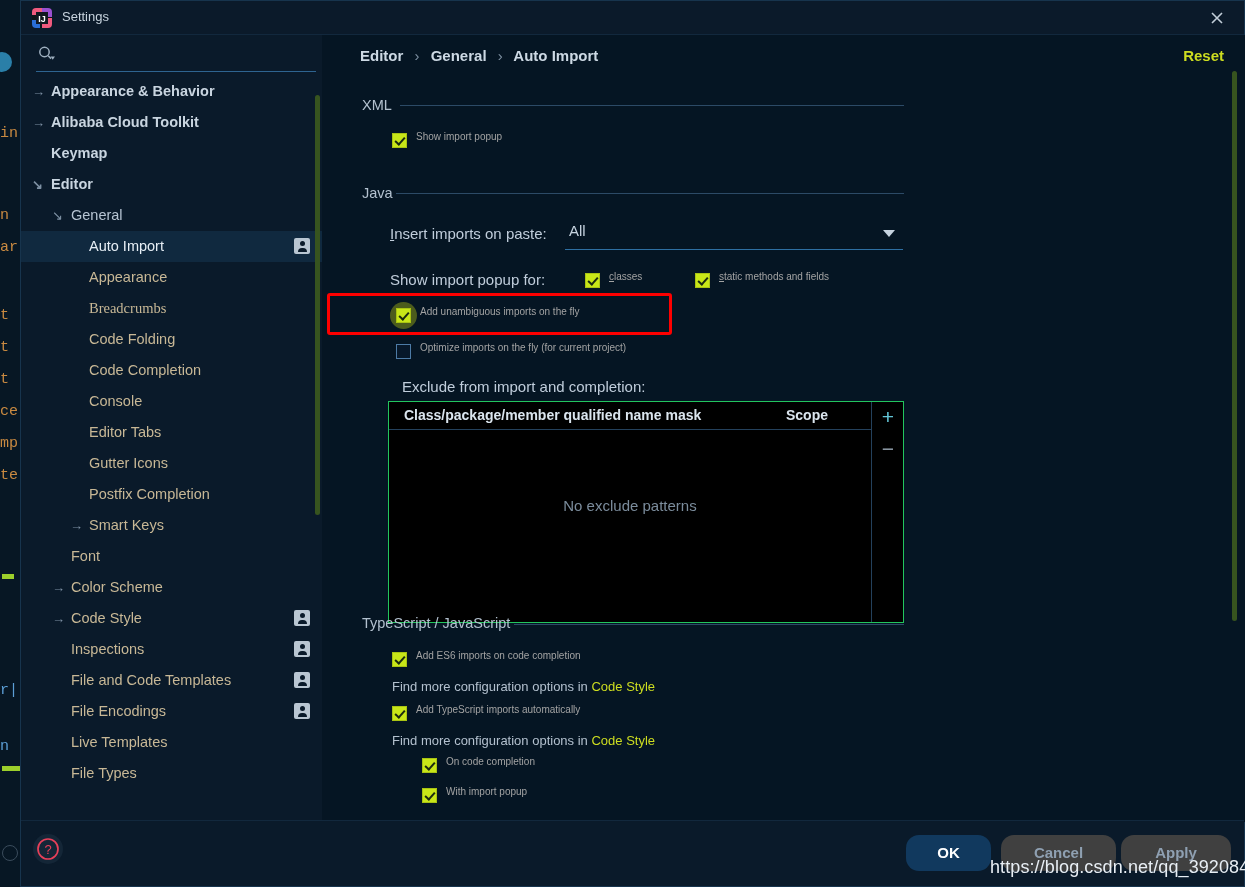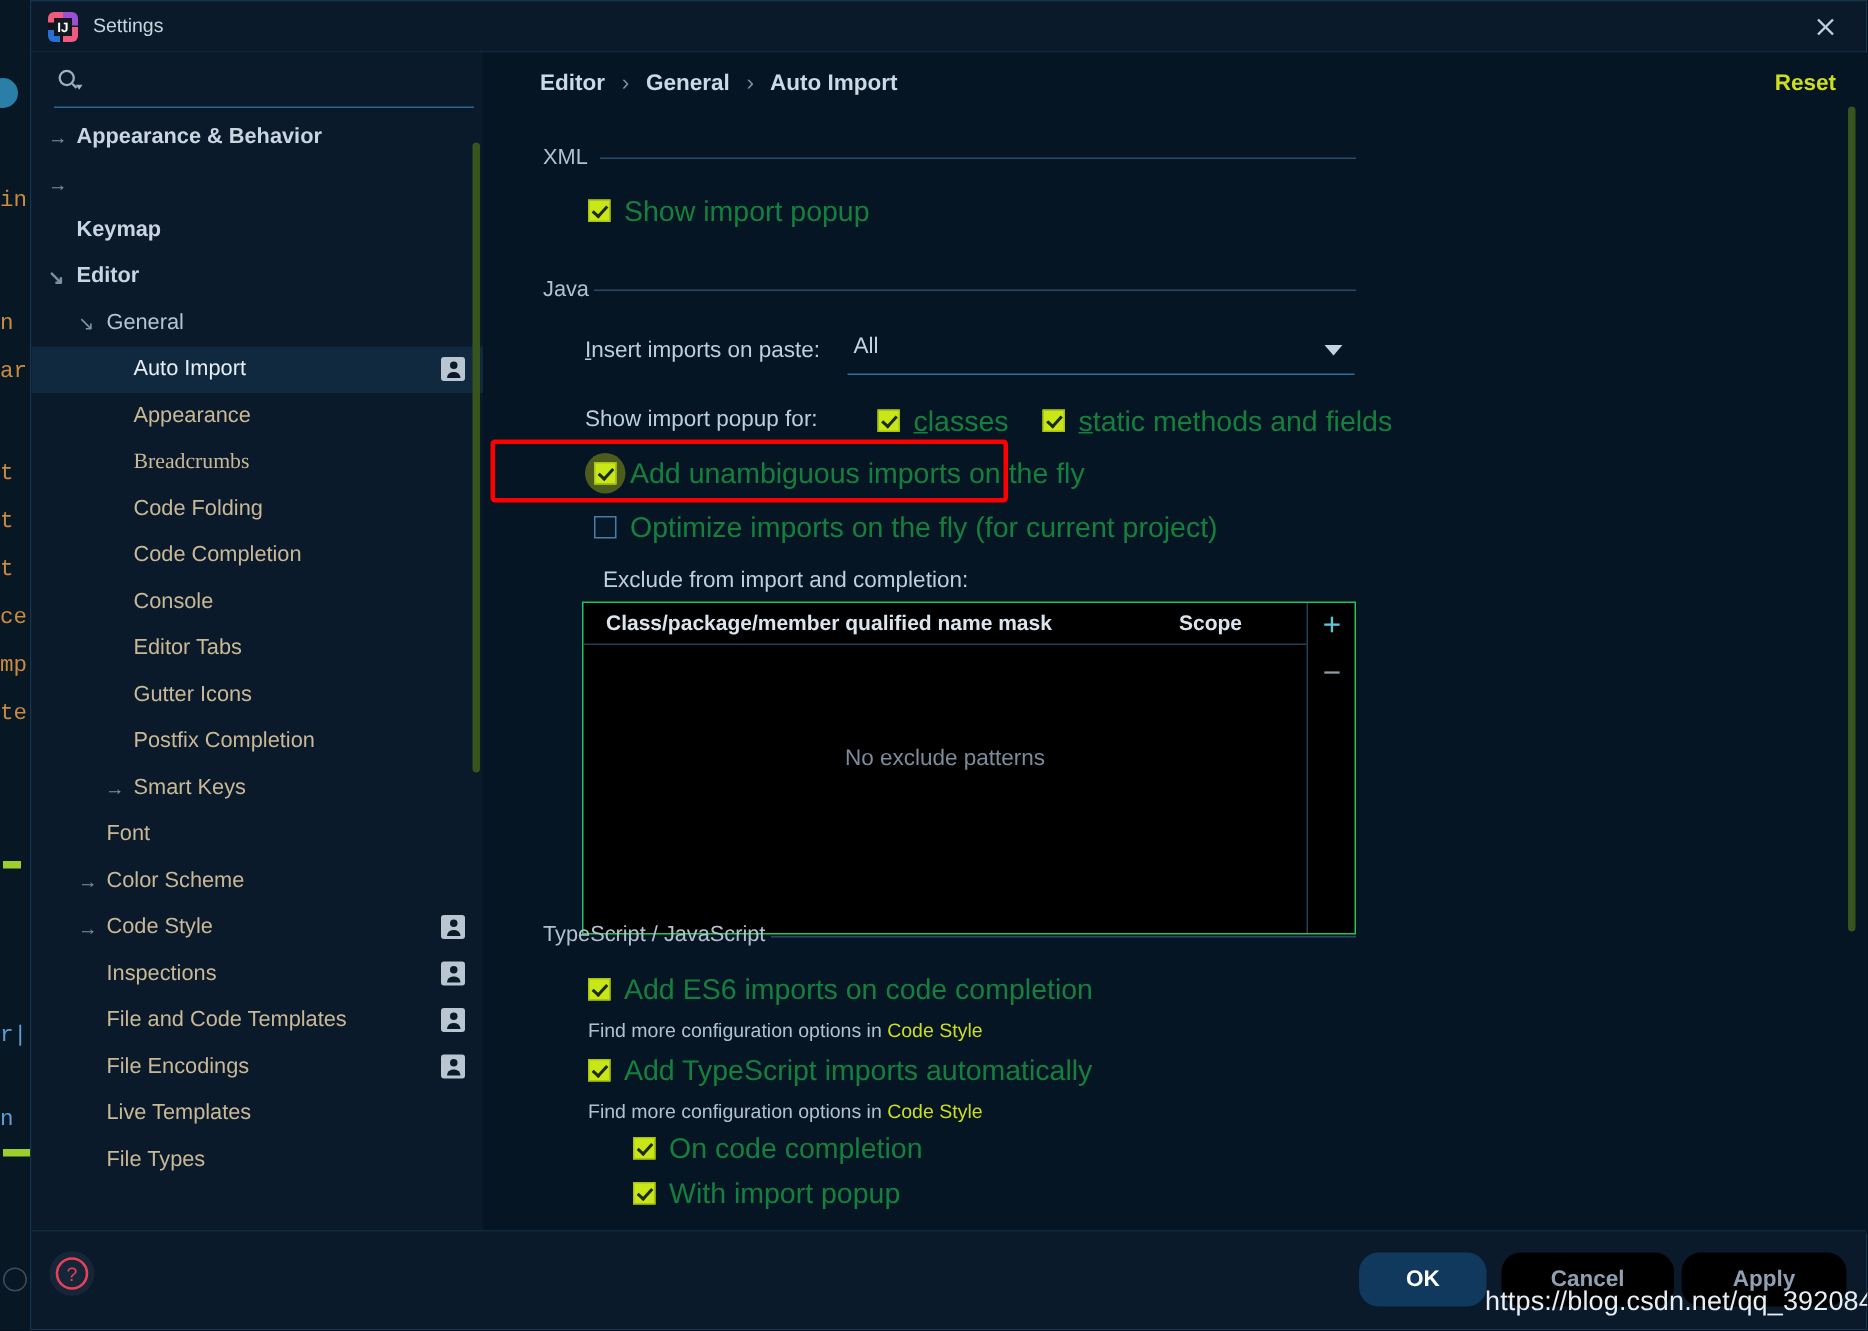--- a/index.html
+++ b/index.html
@@ -260,22 +260,22 @@
   .focus-ring {
     position: absolute;
     left: -6px; top: -5px;
     width: 27px; height: 27px;
     border-radius: 50%;
     background: #4c5c1c;
   }
   .cb-label {
     position: absolute;
     left: 24px; top: -1px;
-    font-size: 19px;
-    color: #15803d;
+    font-size: 10px;
+    color: #a3a3a3;
   }
   .mnem { text-decoration: underline; }
 
   .field-label {
     position: absolute;
     font-size: 15px;
     color: #c0cddb;
     white-space: nowrap;
   }
   .combo {
@@ -391,21 +391,21 @@
     font-size: 15px;
     font-weight: bold;
     text-align: center;
     line-height: 36px;
     cursor: pointer;
     background: #11395e;
     color: #ffffff;
     border-radius: 13px;
   }
   .btn.secondary {
-    background: #000000;
+    background: #404040;
     color: #8fa0b2;
     font-weight: bold;
   }
   .watermark {
     position: absolute;
     left: 990px; top: 857px;
     font-size: 18px;
     color: #e8eef4;
     white-space: nowrap;
     letter-spacing: 0.1px;
@@ -469,20 +469,21 @@
         <div class="search-underline"></div>
       </div>
 
       <div class="tree" id="tree">
           <div class="tree-item bold">
             <span class="tree-arrow" style="left: 11px;">→</span>
             <span class="tree-label" style="left: 30px;">Appearance &amp; Behavior</span>
           </div>
           <div class="tree-item bold">
             <span class="tree-arrow" style="left: 11px;">→</span>
+            <span class="tree-label" style="left: 30px;">Alibaba Cloud Toolkit</span>
           </div>
           <div class="tree-item bold">
             <span class="tree-label" style="left: 30px;">Keymap</span>
           </div>
           <div class="tree-item bold">
             <span class="tree-arrow" style="left: 11px;">↘</span>
             <span class="tree-label" style="left: 30px;">Editor</span>
           </div>
           <div class="tree-item dim">
             <span class="tree-arrow" style="left: 31px;">↘</span>

